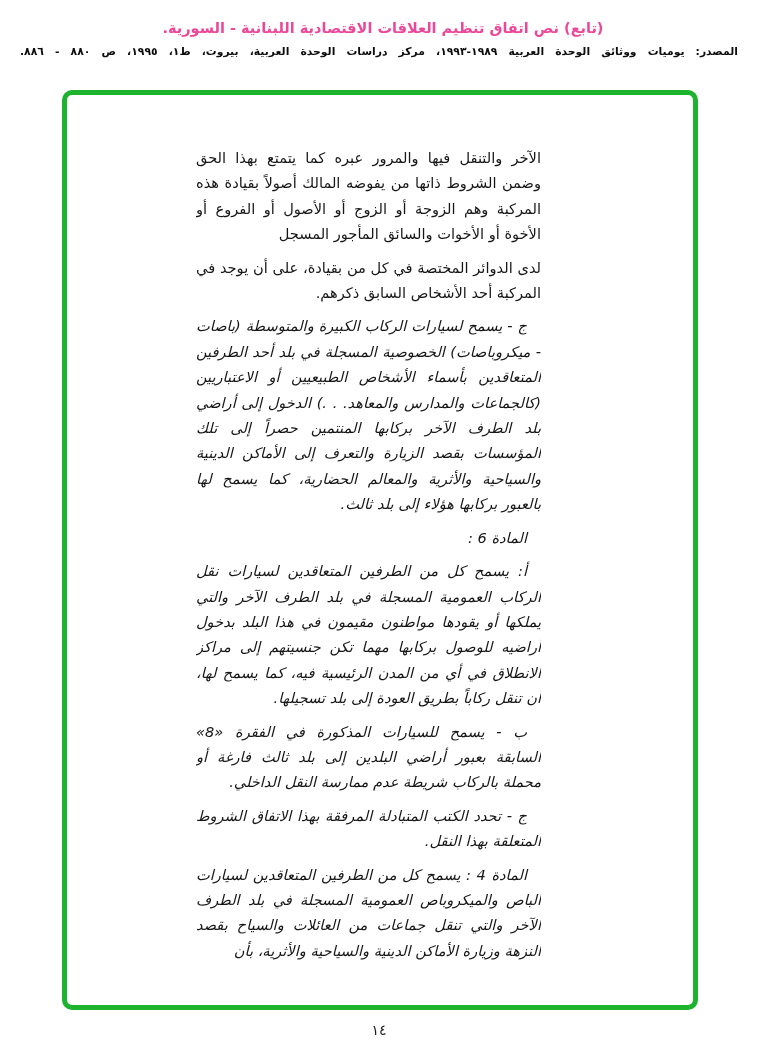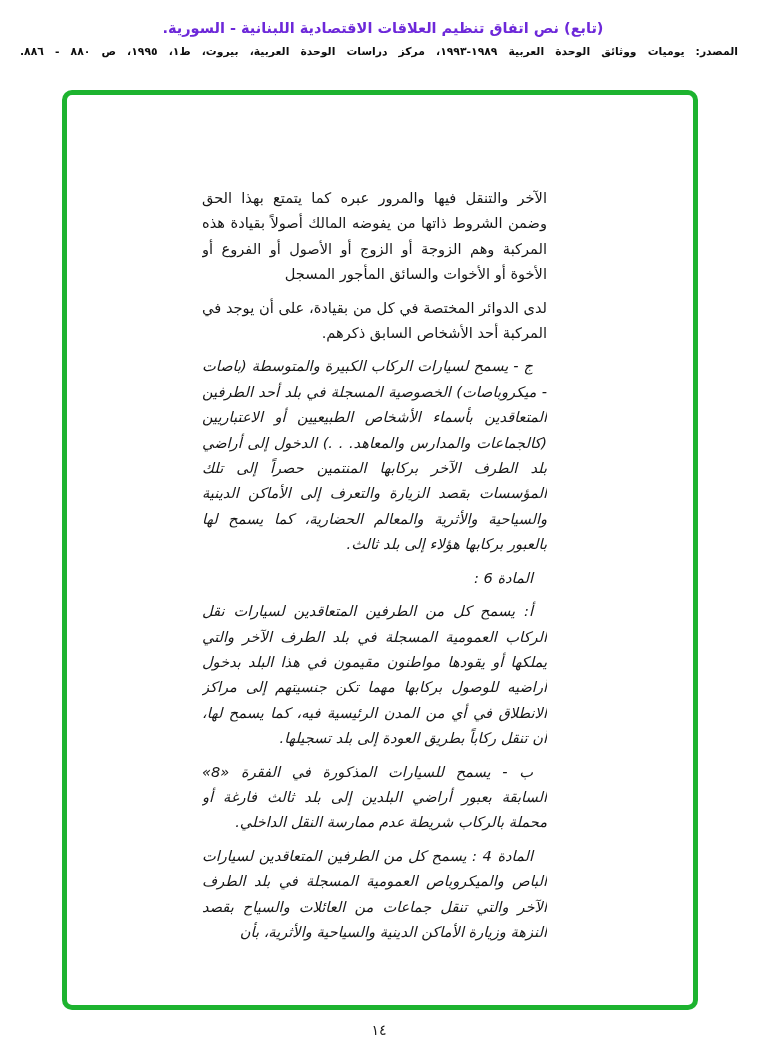--- a/index.html
+++ b/index.html
@@ -23,21 +23,21 @@
     right: 0;
     direction: rtl;
   }
   .doc-title {
     font-weight: bold;
     font-size: 14.5px;
     text-align: center;
     padding-left: 68px;
     padding-right: 60px;
     letter-spacing: 0;
-    color: #6d28d9;
+    color: #ec4899;
   }
   .source-line {
     margin-top: 9px;
     font-weight: bold;
     font-size: 10.8px;
     direction: rtl;
     text-align: justify;
     text-align-last: justify;
     padding: 0 20px;
     white-space: nowrap;
@@ -51,26 +51,25 @@
     height: 920px;
     border: 5px solid #1db32f;
     border-radius: 10px;
     box-sizing: border-box;
     background: #ffffff;
     overflow: hidden;
   }
   .doc-body {
     position: absolute;
     top: 50px;
-    right: 146px;
+    right: 152px;
     width: 345px;
     direction: rtl;
     overflow: hidden;
     max-height: 860px;
-    margin-top: 40px;
   }
   .doc-body p {
     margin: 0 0 8px 0;
     font-size: 14.6px;
     line-height: 25.4px;
     text-align: justify;
     color: #161616;
   }
   .doc-body p.indent {
     text-indent: 14px;
@@ -99,19 +98,20 @@
 
   <div class="doc-frame" style="border-color: rgb(29, 179, 47);">
     <div class="doc-body">
 
     <p class="">الآخر والتنقل فيها والمرور عبره كما يتمتع بهذا الحق وضمن الشروط ذاتها من يفوضه المالك أصولاً بقيادة هذه المركبة وهم الزوجة أو الزوج أو الأصول أو الفروع أو الأخوة أو الأخوات والسائق المأجور المسجل</p>
         <p class="">لدى الدوائر المختصة في كل من بقيادة، على أن يوجد في المركبة أحد الأشخاص السابق ذكرهم.</p>
         <p class="indent">ج - يسمح لسيارات الركاب الكبيرة والمتوسطة (باصات - ميكروباصات) الخصوصية المسجلة في بلد أحد الطرفين المتعاقدين بأسماء الأشخاص الطبيعيين أو الاعتباريين (كالجماعات والمدارس والمعاهد. . .) الدخول إلى أراضي بلد الطرف الآخر بركابها المنتمين حصراً إلى تلك المؤسسات بقصد الزيارة والتعرف إلى الأماكن الدينية والسياحية والأثرية والمعالم الحضارية، كما يسمح لها بالعبور بركابها هؤلاء إلى بلد ثالث.</p>
         <p class="indent">المادة 6 :</p>
         <p class="indent">أ: يسمح كل من الطرفين المتعاقدين لسيارات نقل الركاب العمومية المسجلة في بلد الطرف الآخر والتي يملكها أو يقودها مواطنون مقيمون في هذا البلد بدخول أراضيه للوصول بركابها مهما تكن جنسيتهم إلى مراكز الانطلاق في أي من المدن الرئيسية فيه، كما يسمح لها، أن تنقل ركاباً بطريق العودة إلى بلد تسجيلها.</p>
         <p class="indent">ب - يسمح للسيارات المذكورة في الفقرة «8» السابقة بعبور أراضي البلدين إلى بلد ثالث فارغة أو محملة بالركاب شريطة عدم ممارسة النقل الداخلي.</p>
+        <p class="indent">ج - تحدد الكتب المتبادلة المرفقة بهذا الاتفاق الشروط المتعلقة بهذا النقل.</p>
         <p class="indent">المادة 4 : يسمح كل من الطرفين المتعاقدين لسيارات الباص والميكروباص العمومية المسجلة في بلد الطرف الآخر والتي تنقل جماعات من العائلات والسياح بقصد النزهة وزيارة الأماكن الدينية والسياحية والأثرية، بأن</p>
       </div>
   </div>
 
   <div class="page-number">١٤</div>
 
 </div>
 
 </body></html>

